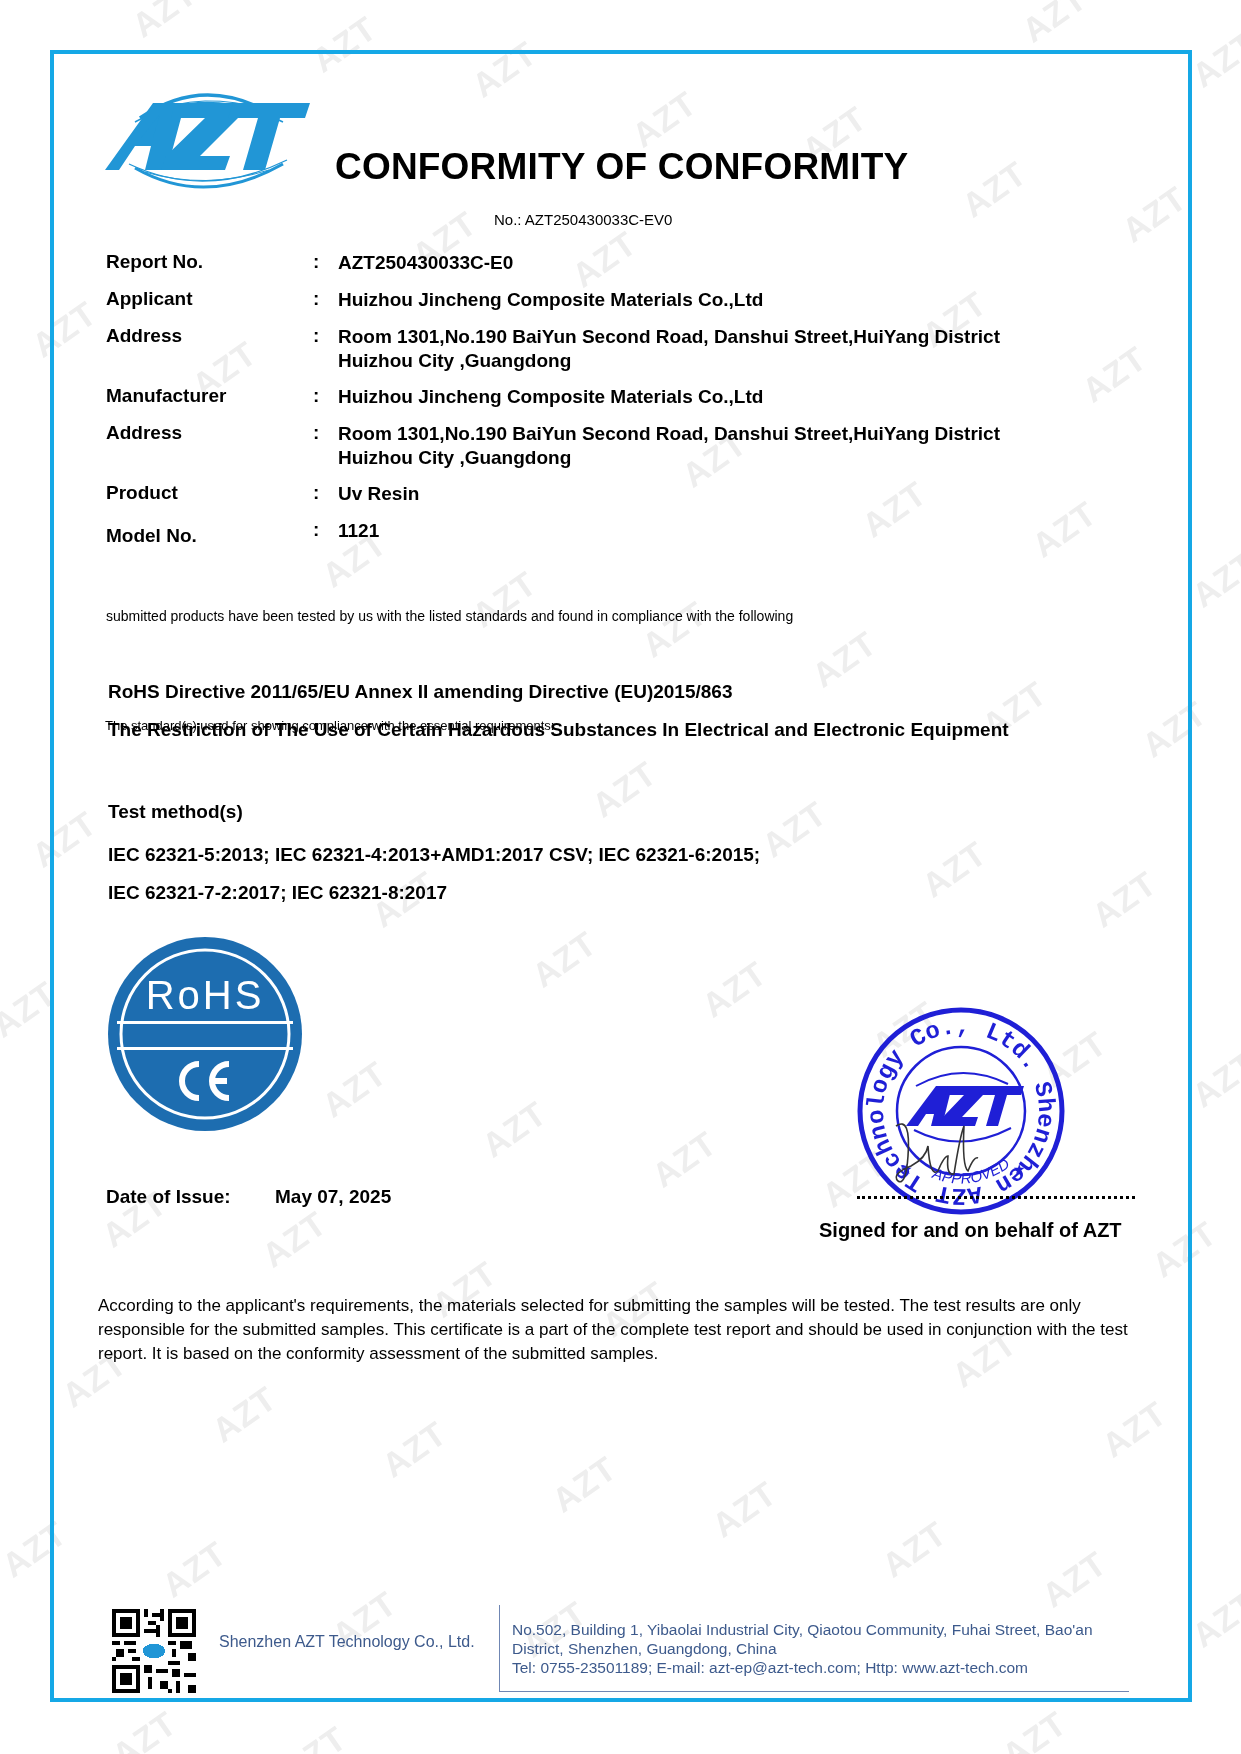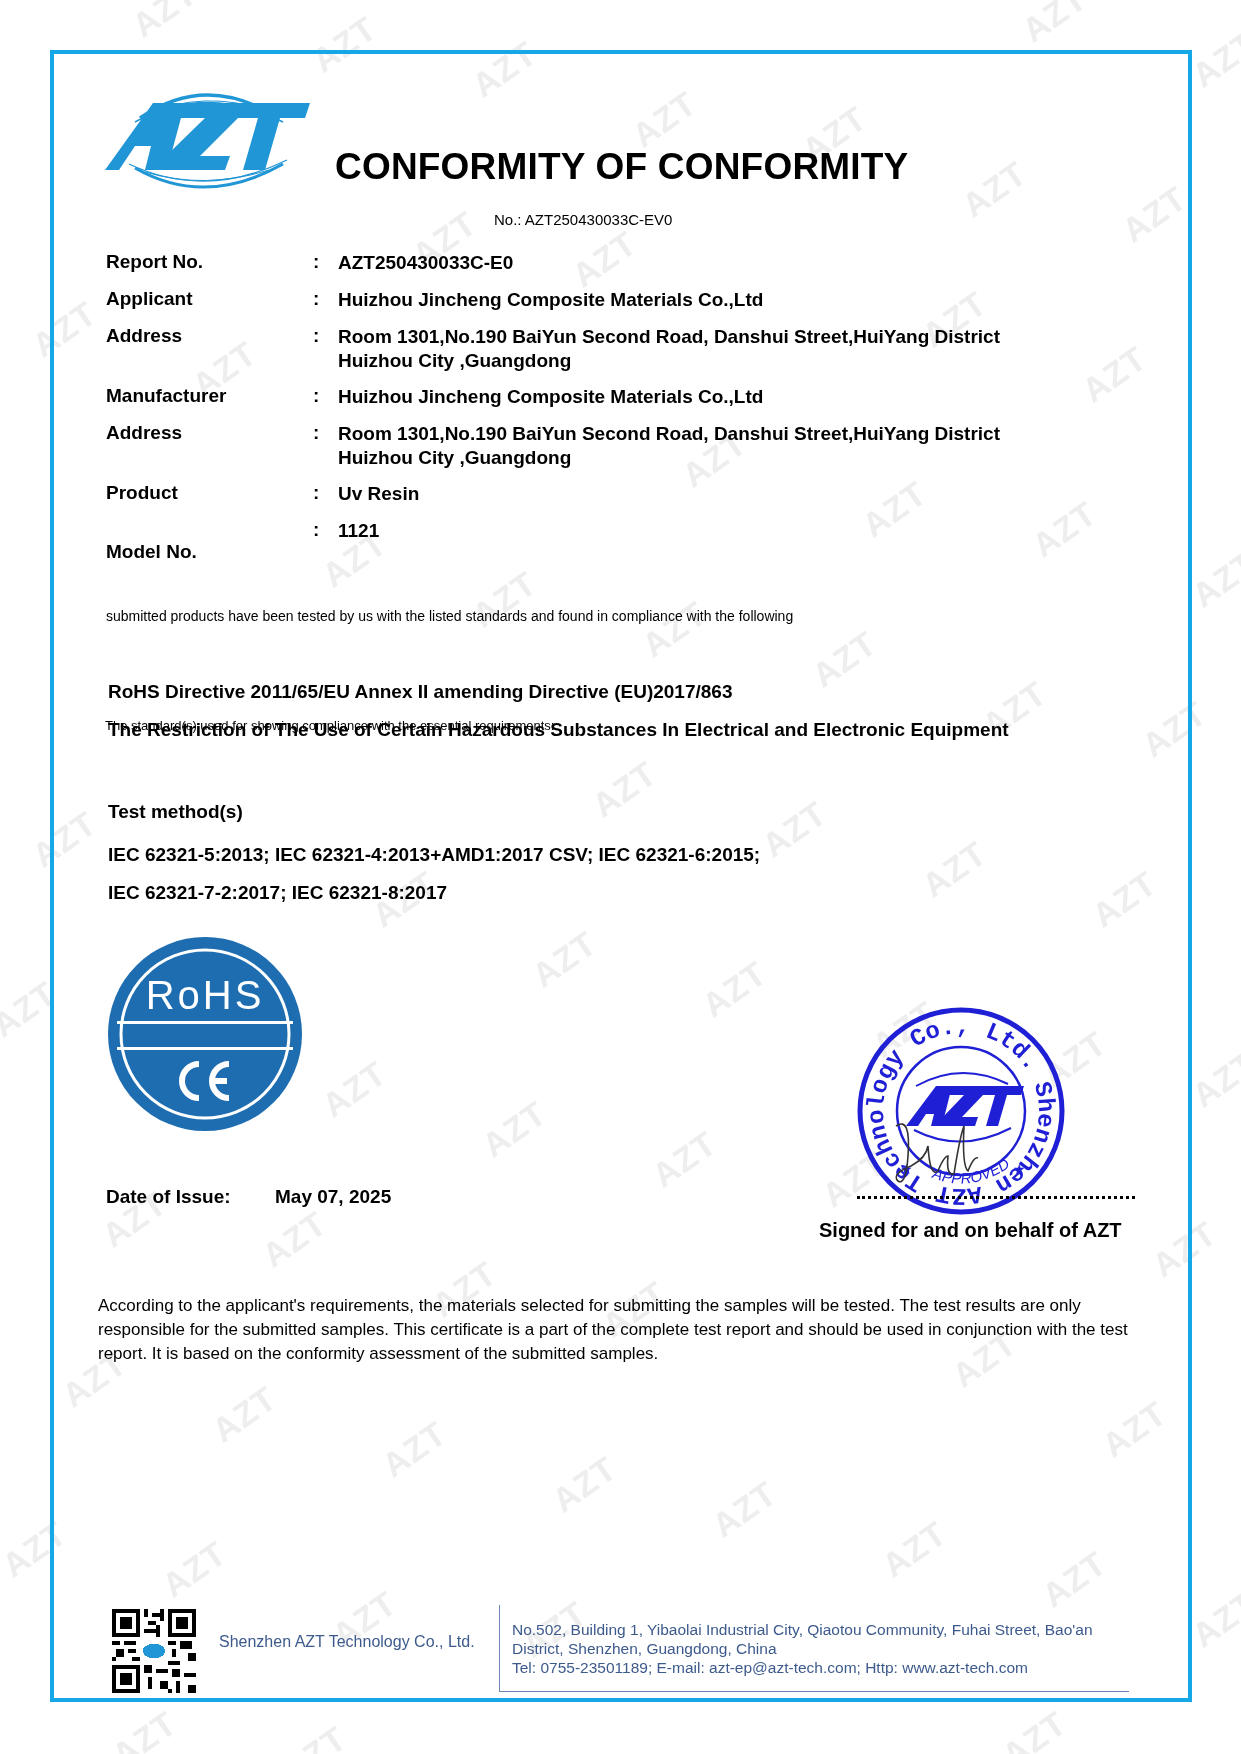--- a/index.html
+++ b/index.html
@@ -156,29 +156,29 @@
 <div class="abs row-colon" style="top:422px">:</div>
 <div class="abs row-value" style="top:422px">
   <div>Room 1301,No.190 BaiYun Second Road, Danshui Street,HuiYang District</div>
   <div>Huizhou City ,Guangdong</div>
 </div>
 
 <div class="abs row-label" style="top:482px">Product</div>
 <div class="abs row-colon" style="top:482px">:</div>
 <div class="abs row-value" style="top:482px">Uv Resin</div>
 
-<div class="abs row-label" style="top:541px">Model No.</div>
+<div class="abs row-label" style="top:525px">Model No.</div>
 <div class="abs row-colon" style="top:519px">:</div>
 <div class="abs row-value" style="top:519px">1121</div>
 
 <div class="abs para" style="top:600px">
   <div>submitted products have been tested by us with the listed standards and found in compliance with the following</div>
 </div>
 
-<div class="abs bold19" style="left:108px;top:681px">RoHS Directive 2011/65/EU Annex II amending Directive (EU)2017/863</div>
+<div class="abs bold19" style="left:108px;top:681px">RoHS Directive 2011/65/EU Annex II amending Directive (EU)2015/863</div>
 <div class="abs bold19" style="left:108px;top:719px">The Restriction of The Use of Certain Hazardous Substances In Electrical and Electronic Equipment</div>
 <div class="abs" style="left:105px;top:718px;font-size:13px;white-space:nowrap">The standard(s) used for showing compliance with the essential requirements:</div>
 <div class="abs bold19" style="left:108px;top:801px">Test method(s)</div>
 <div class="abs bold19" style="left:108px;top:844px">IEC 62321-5:2013; IEC 62321-4:2013+AMD1:2017 CSV; IEC 62321-6:2015;</div>
 <div class="abs bold19" style="left:108px;top:882px">IEC 62321-7-2:2017; IEC 62321-8:2017</div>
 
 <div class="abs" style="left:107px;top:936px;width:196px;height:196px;">
   <svg width="196" height="196" viewBox="0 0 196 196">
     <circle cx="98" cy="98" r="97" fill="#1d6db0"></circle>
     <circle cx="98" cy="98" r="84" fill="none" stroke="#ffffff" stroke-width="3"></circle>

